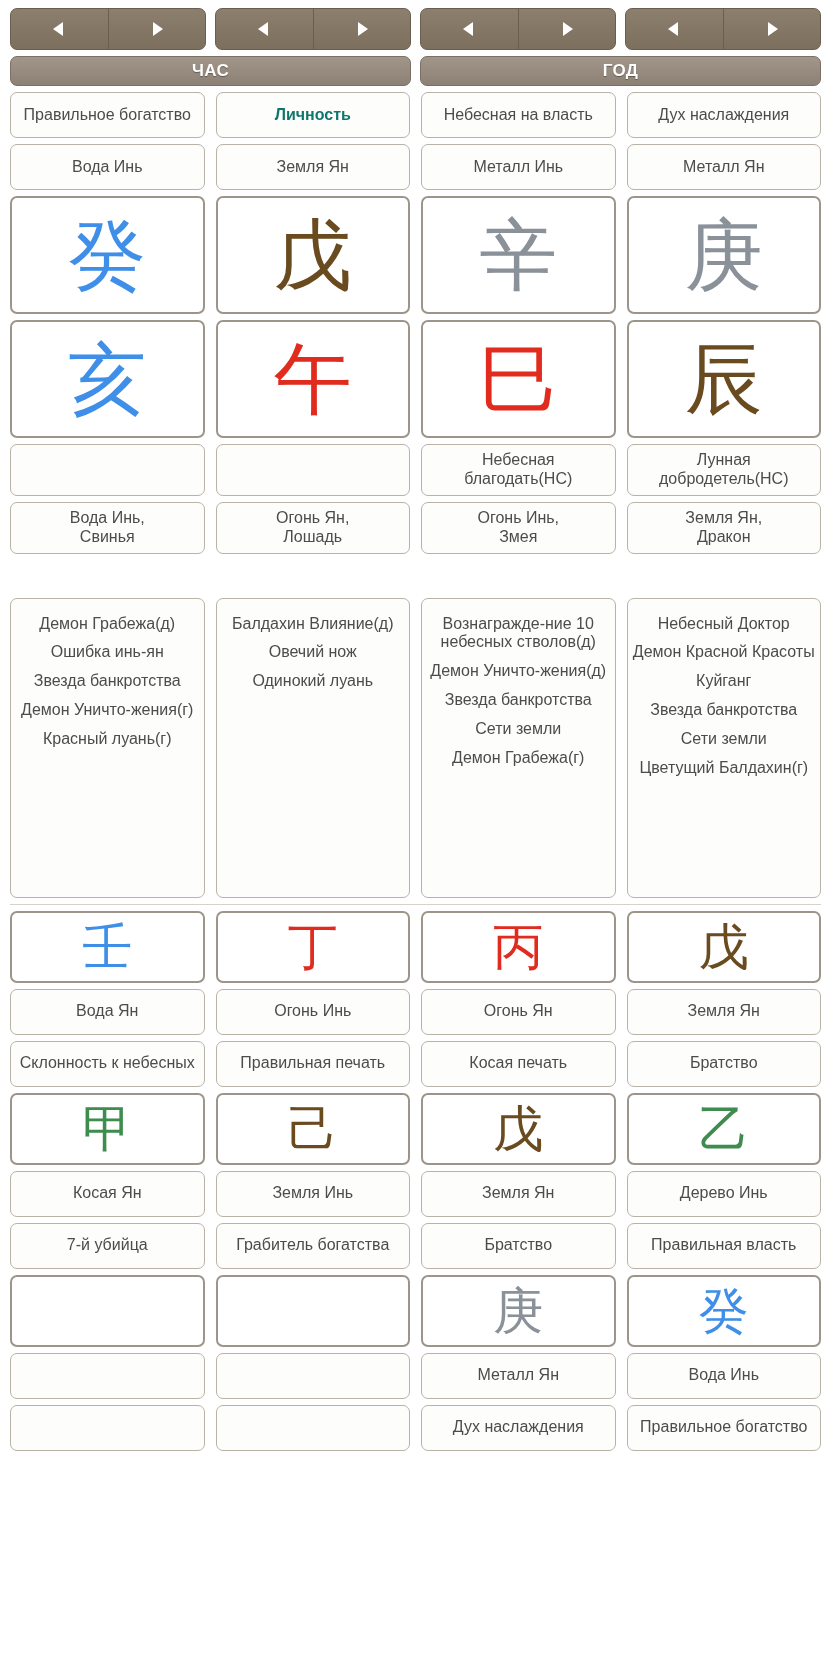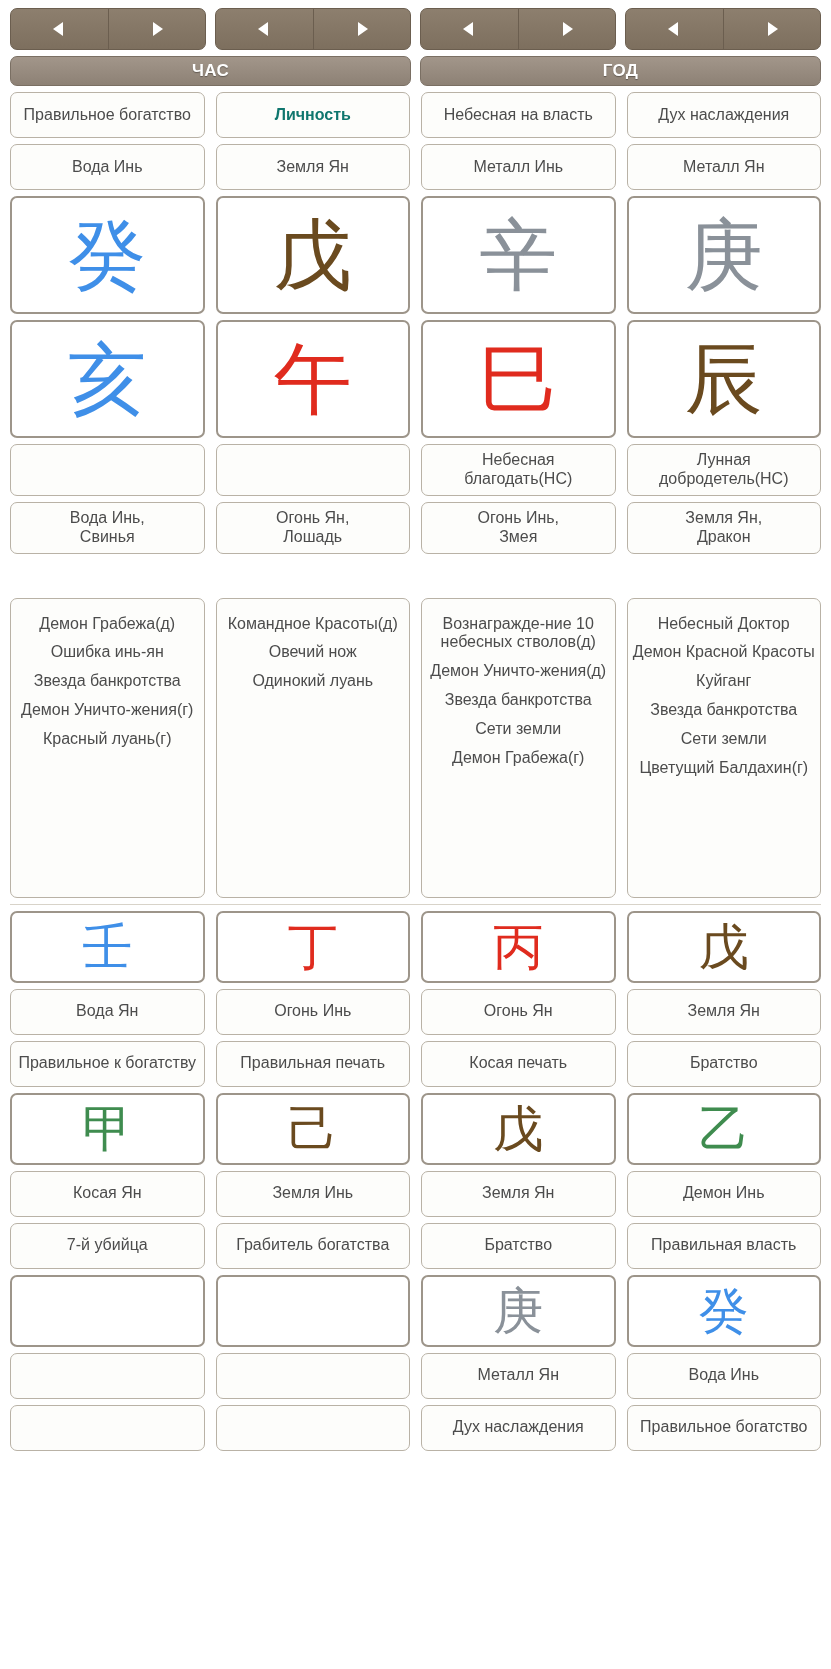--- a/index.html
+++ b/index.html
@@ -256,21 +256,21 @@
       <div class="stars-inner">
         <div>Демон Грабежа(д)</div>
         <div>Ошибка инь-ян</div>
         <div>Звезда банкротства</div>
         <div>Демон Уничто-жения(г)</div>
         <div>Красный луань(г)</div>
       </div>
     </div>
     <div class="cell stars">
       <div class="stars-inner">
-        <div>Командное Красоты(д)</div>
+        <div>Балдахин Влияние(д)</div>
         <div>Овечий нож</div>
         <div>Одинокий луань</div>
       </div>
     </div>
     <div class="cell stars">
       <div class="stars-inner">
         <div>Вознагражде-ние 10 небесных стволов(д)</div>
         <div>Демон Уничто-жения(д)</div>
         <div>Звезда банкротства</div>
         <div>Сети земли</div>
@@ -297,37 +297,37 @@
     <div class="cell glyph-sm c-fire">丙</div>
     <div class="cell glyph-sm c-earth">戊</div>
   </div>
   <div class="row">
     <div class="cell">Вода Ян</div>
     <div class="cell">Огонь Инь</div>
     <div class="cell">Огонь Ян</div>
     <div class="cell">Земля Ян</div>
   </div>
   <div class="row">
-    <div class="cell">Правильное к богатству</div>
+    <div class="cell">Склонность к небесных</div>
     <div class="cell">Правильная печать</div>
     <div class="cell">Косая печать</div>
     <div class="cell">Братство</div>
   </div>
 
   <div class="row">
     <div class="cell glyph-sm c-wood">甲</div>
     <div class="cell glyph-sm c-earth">己</div>
     <div class="cell glyph-sm c-earth">戊</div>
     <div class="cell glyph-sm c-wood">乙</div>
   </div>
   <div class="row">
     <div class="cell">Косая Ян</div>
     <div class="cell">Земля Инь</div>
     <div class="cell">Земля Ян</div>
-    <div class="cell">Демон Инь</div>
+    <div class="cell">Дерево Инь</div>
   </div>
   <div class="row">
     <div class="cell">7-й убийца</div>
     <div class="cell">Грабитель богатства</div>
     <div class="cell">Братство</div>
     <div class="cell">Правильная власть</div>
   </div>
 
   <div class="row">
     <div class="cell glyph-sm empty"></div>

